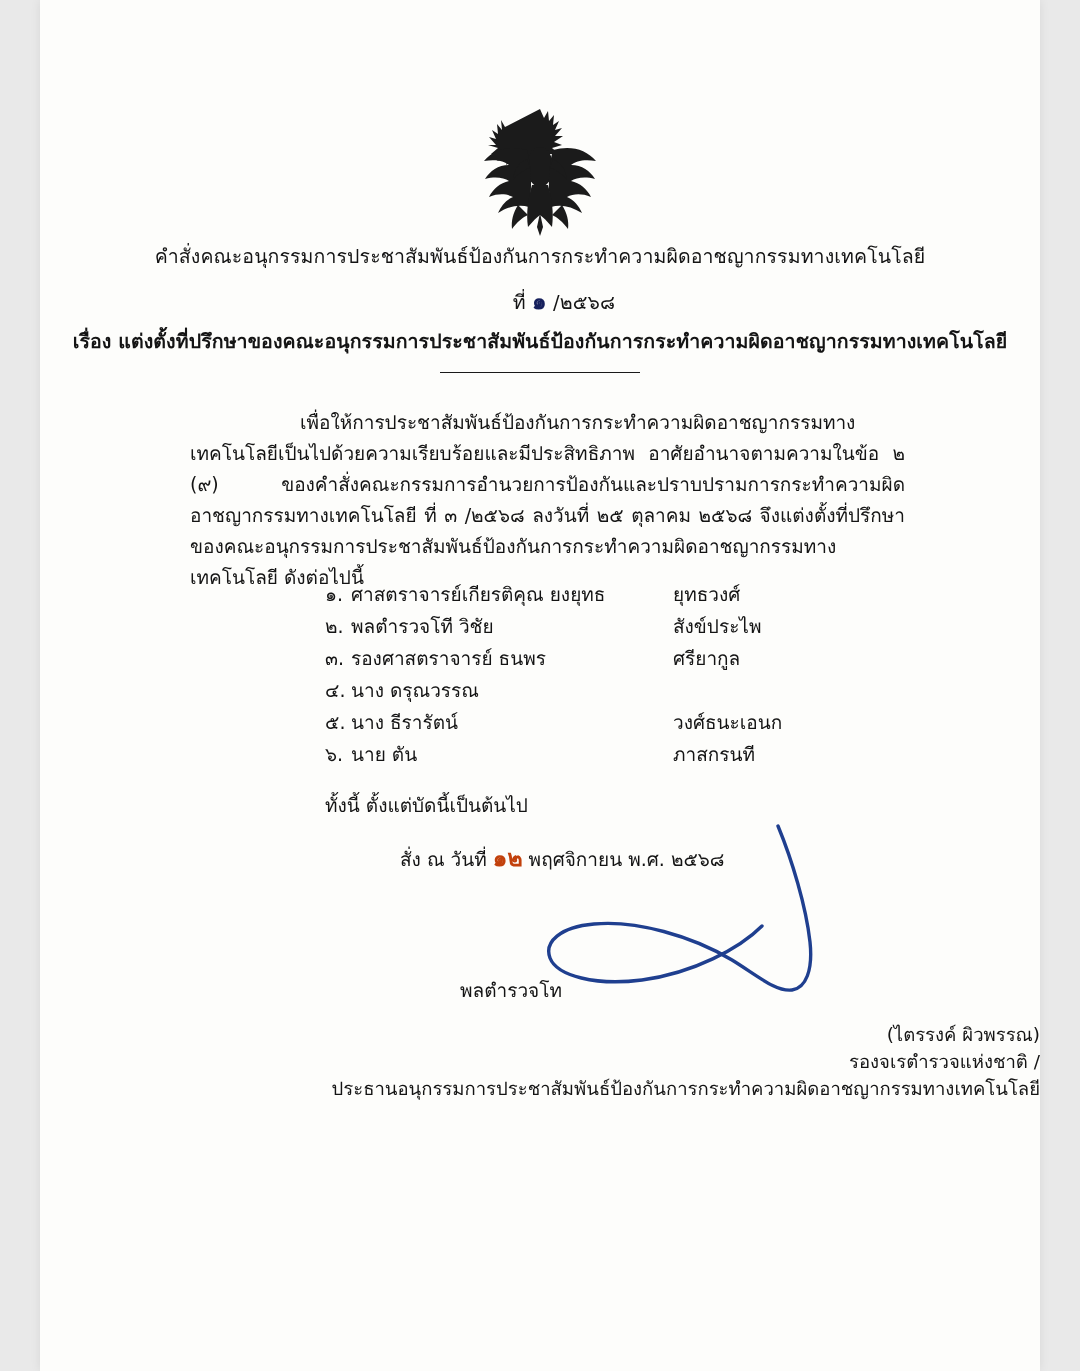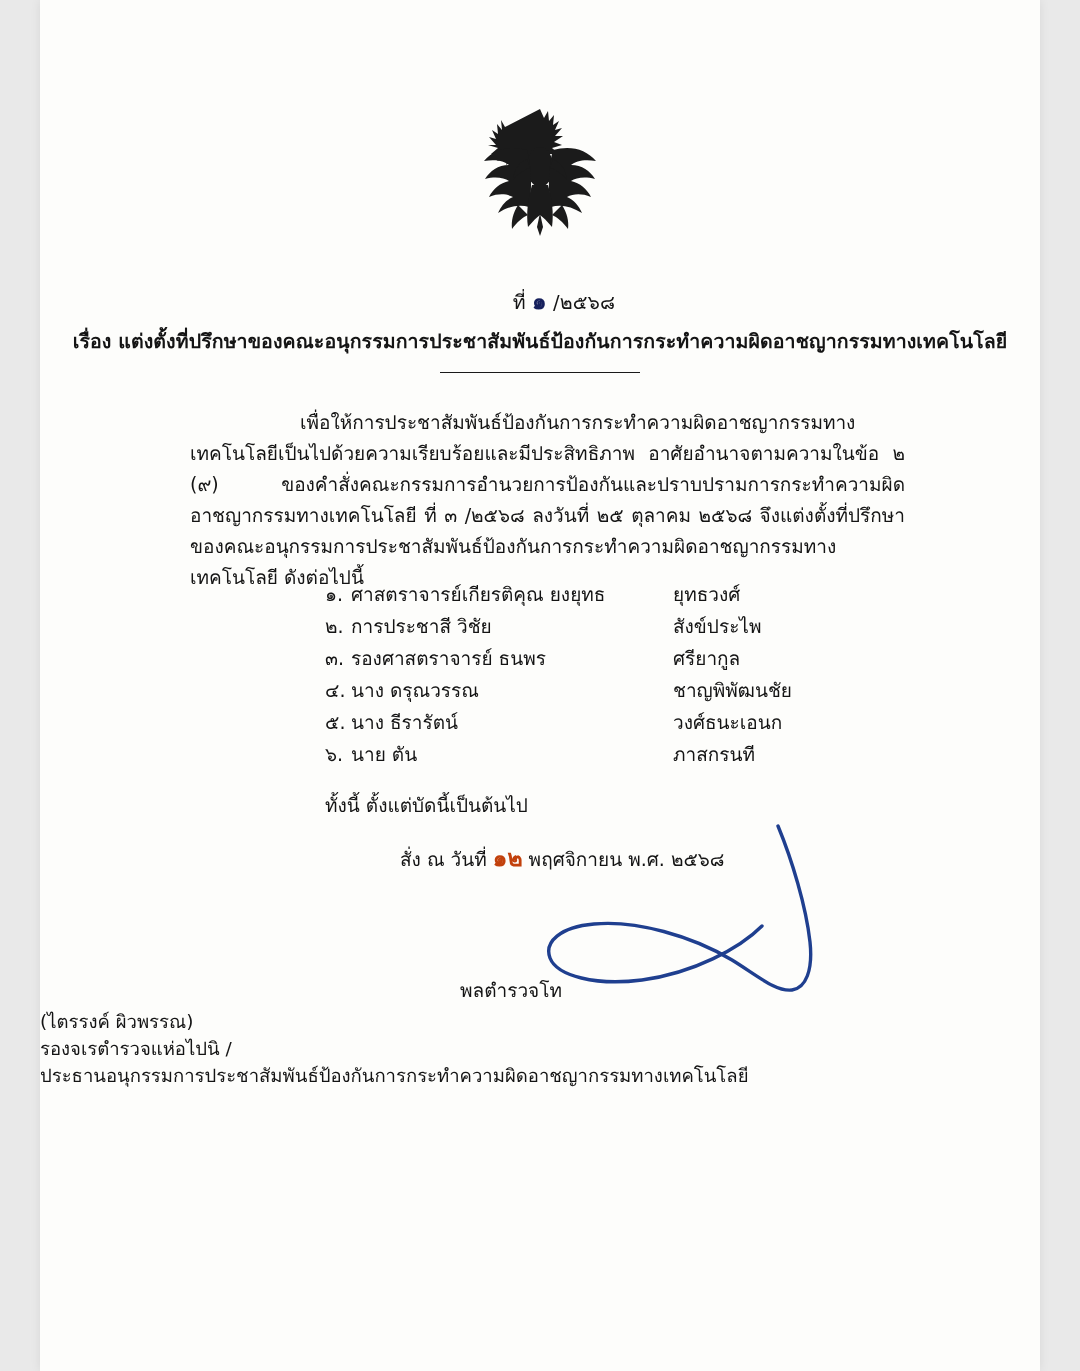--- a/index.html
+++ b/index.html
@@ -120,23 +120,24 @@
   .rank {
     position: absolute;
     left: 420px;
     top: 975px;
     font-size: 19px;
   }
 
   .sig-line {
     position: absolute;
     width: 100%;
-    text-align: left;
+    text-align: right;
     font-size: 18.5px;
     line-height: 27px;
+    margin-top: 13px;
   }
   .sig-name  { top: 1008px; }
   .sig-pos1  { top: 1035px; }
   .sig-pos2  { top: 1062px; }
 </style>
 </head>
 <body>
 
 <div id="page">
   <div class="doc-body">
@@ -158,20 +159,21 @@
 
           <path d="M52 80 C48 94 46 108 48 122 C53 116 57 112 60 110 C63 112 67 116 72 122 C74 108 72 94 68 80 Z"></path>
           <path d="M60 108 l3 14 -3 9 -3-9 z"></path>
 
           <path d="M38 100 C33 108 31 116 32 124 C37 117 43 112 48 110 Z"></path>
           <path d="M82 100 C87 108 89 116 88 124 C83 117 77 112 72 110 Z"></path>
         </g>
       </svg>
     </div>
 
+    <div class="hdr hdr-title">คำสั่งคณะอนุกรรมการประชาสัมพันธ์ป้องกันการกระทำความผิดอาชญากรรมทางเทคโนโลยี</div>
 
     <div class="hdr hdr-number">
       <span>ที่ </span><span class="big">๑</span><span> /๒๕๖๘</span>
     </div>
 
     <div class="hdr hdr-subject">เรื่อง  แต่งตั้งที่ปรึกษาของคณะอนุกรรมการประชาสัมพันธ์ป้องกันการกระทำความผิดอาชญากรรมทางเทคโนโลยี</div>
 
     <div class="rule"></div>
 
     <div class="para">
@@ -179,32 +181,31 @@
     </div>
 
     <div class="names">
       <div class="row">
         <span class="num">๑.</span>
         <span class="nm">ศาสตราจารย์เกียรติคุณ ยงยุทธ</span>
         <span class="sn">ยุทธวงศ์</span>
       </div>
       <div class="row">
         <span class="num">๒.</span>
-        <span class="nm">การประชาสี วิชัย</span>
+        <span class="nm">พลตำรวจโที วิชัย</span>
         <span class="sn">สังข์ประไพ</span>
       </div>
       <div class="row">
         <span class="num">๓.</span>
         <span class="nm">รองศาสตราจารย์ ธนพร</span>
         <span class="sn">ศรียากูล</span>
       </div>
       <div class="row">
         <span class="num">๔.</span>
         <span class="nm">นาง ดรุณวรรณ</span>
-        <span class="sn">ชาญพิพัฒนชัย</span>
       </div>
       <div class="row">
         <span class="num">๕.</span>
         <span class="nm">นาง ธีรารัตน์</span>
         <span class="sn">วงศ์ธนะเอนก</span>
       </div>
       <div class="row">
         <span class="num">๖.</span>
         <span class="nm">นาย ตัน</span>
         <span class="sn">ภาสกรนที</span>
@@ -217,17 +218,17 @@
       <span>สั่ง ณ วันที่ </span><span class="big">๑๒</span><span> พฤศจิกายน  พ.ศ. ๒๕๖๘</span>
     </div>
 
     <svg class="signature-svg" viewBox="0 0 350 200">
       <path d="M268 6 C282 40 296 86 300 122 C303 150 296 168 282 170 C266 172 248 156 222 140 C182 116 126 100 84 104 C50 107 34 122 40 138 C47 156 86 166 132 160 C184 153 230 128 252 106" fill="none" stroke="#1f3f8f" stroke-width="3.4" stroke-linecap="round" stroke-linejoin="round"></path>
     </svg>
 
     <div class="rank">พลตำรวจโท</div>
 
     <div class="sig-line sig-name">(ไตรรงค์  ผิวพรรณ)</div>
-    <div class="sig-line sig-pos1">รองจเรตำรวจแห่อไปนิ /</div>
+    <div class="sig-line sig-pos1">รองจเรตำรวจแห่งชาติ /</div>
     <div class="sig-line sig-pos2">ประธานอนุกรรมการประชาสัมพันธ์ป้องกันการกระทำความผิดอาชญากรรมทางเทคโนโลยี</div>
 
   </div>
 </div>
 
 </body></html>

